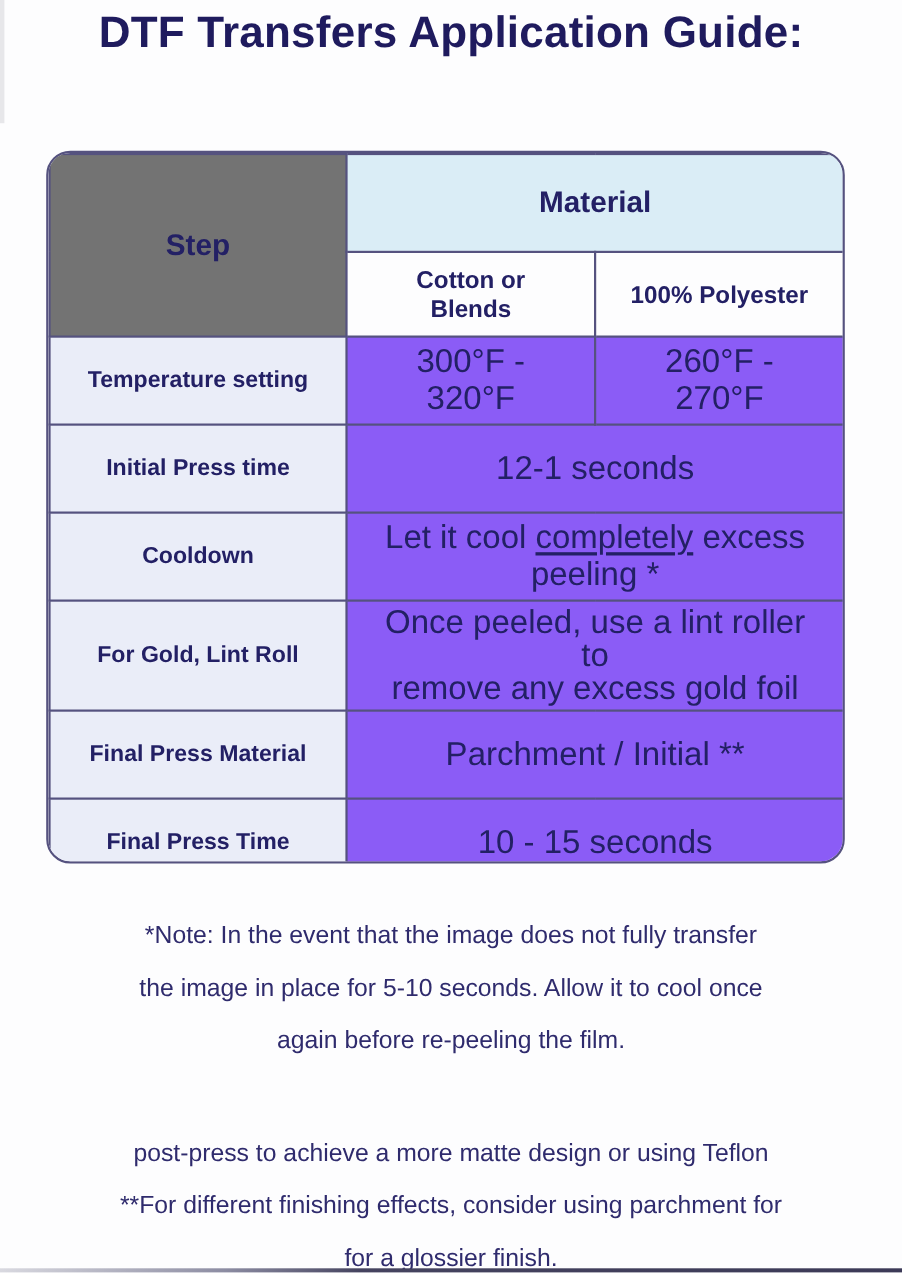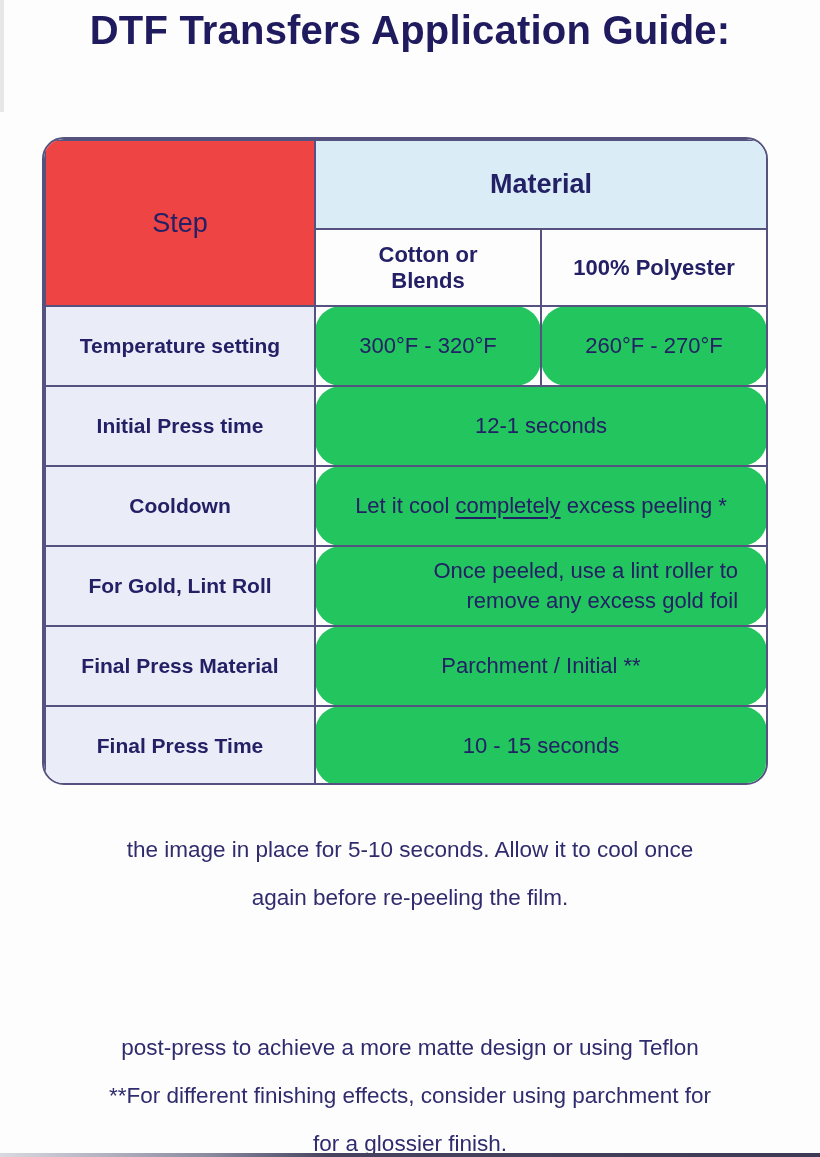--- a/index.html
+++ b/index.html
@@ -46,50 +46,49 @@
   }
   col.c-step { width: 270px; }
   col.c-cotton { width: 226px; }
   col.c-poly { width: 226px; }
 
   tr.r-hdr1 { height: 89px; }
   tr.r-hdr2 { height: 77px; }
   tr.r-body { height: 80px; }
 
   td.step-hd {
-    background: #ef4444;
+    background: #737373;
     font-size: 27px;
-    font-weight: normal;
+    font-weight: bold;
   }
   td.mat-hd {
     background: #daedf6;
     font-size: 27px;
     font-weight: bold;
   }
   td.sub-hd {
     background: #fdfdfe;
     font-size: 22px;
     font-weight: bold;
   }
   td.step {
     background: #eaedf8;
     font-size: 21px;
     font-weight: bold;
   }
   td.val {
-    background: #22c55e;
-    font-size: 22px;
+    background: #8b5cf6;
+    font-size: 30px;
     font-weight: normal;
-    border-radius: 26px;
   }
   td.val .u {
     text-decoration: underline;
     text-underline-offset: 4px;
   }
-  .val-lines { line-height: 30px; text-align: right; }
+  .val-lines { line-height: 30px; }
 
   .note {
     position: absolute;
     left: 40px; right: 40px;
     text-align: center;
     color: #2f2b6d;
     font-size: 22.5px;
     line-height: 48px;
     font-weight: normal;
   }
@@ -167,20 +166,21 @@
 
         <tr class="r-body">
           <td class="step">Final Press Time</td>
           <td class="val" colspan="2">10 - 15 seconds</td>
         </tr>
       </tbody>
     </table>
   </div>
 
   <div class="note note-1">
+    <div>*Note: In the event that the image does not fully transfer</div>
     <div>the image in place for 5-10 seconds. Allow it to cool once</div>
     <div>again before re-peeling the film.</div>
   </div>
 
   <div class="note note-2">
     <div>post-press to achieve a more matte design or using Teflon</div>
     <div>**For different finishing effects, consider using parchment for</div>
     <div>for a glossier finish.</div>
   </div>
 

